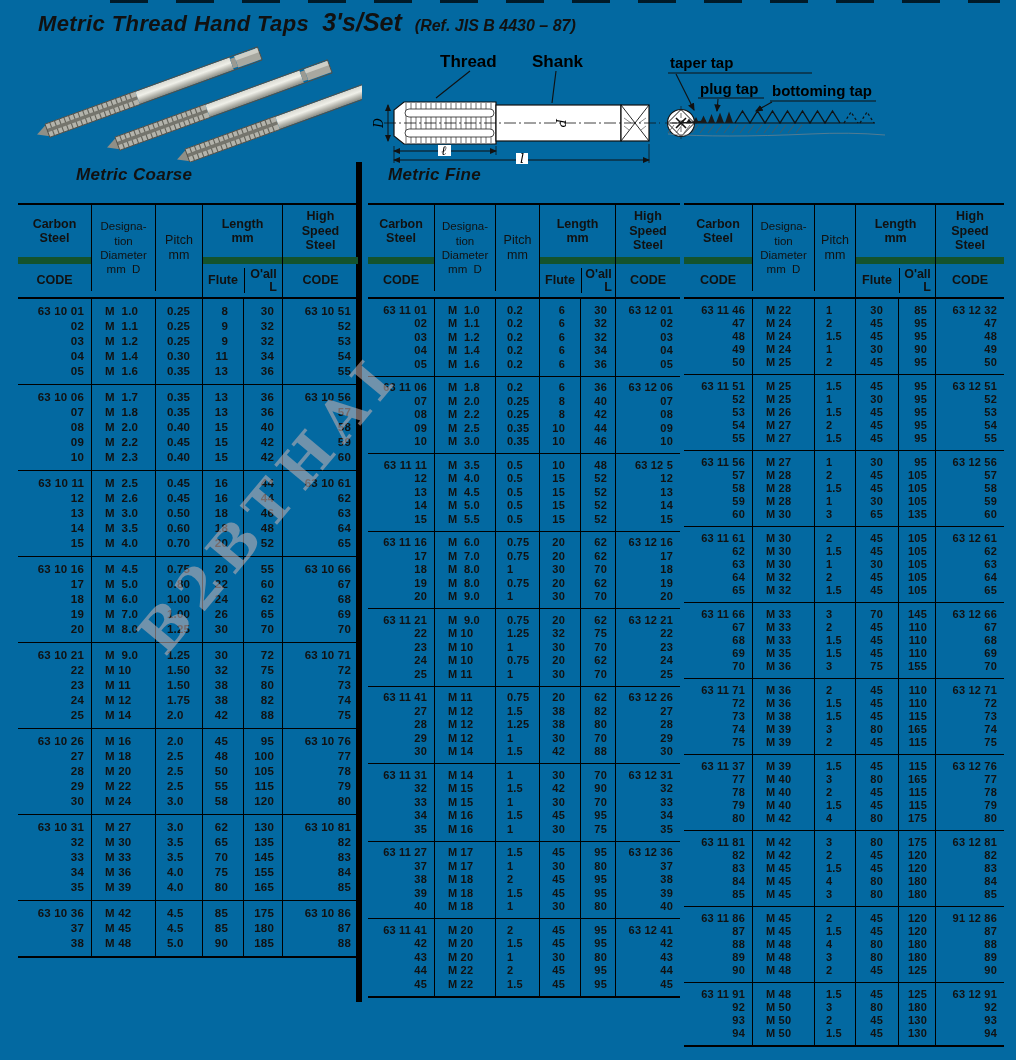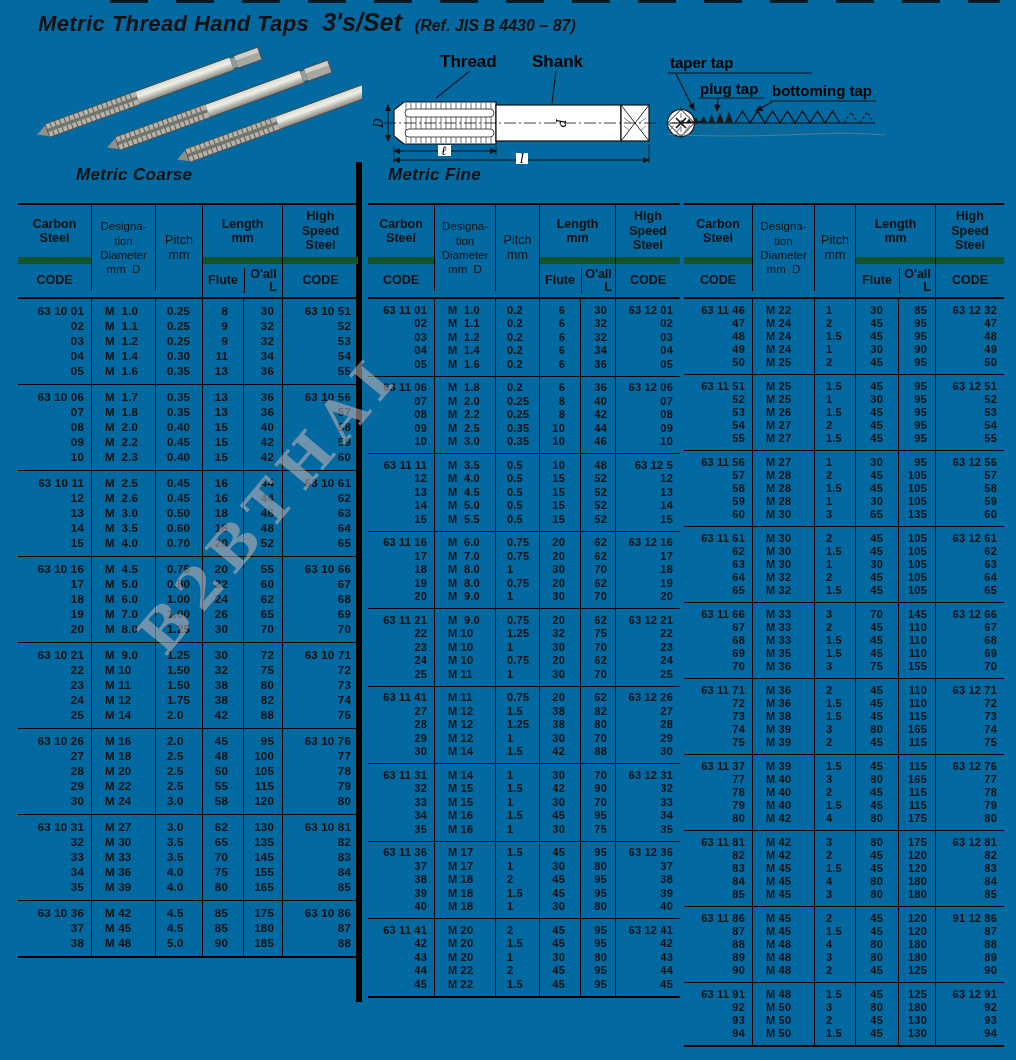--- a/index.html
+++ b/index.html
@@ -867,21 +867,21 @@
             <div class="cell c1">35</div>
             <div class="cell c2">M 16</div>
             <div class="cell c3">1</div>
             <div class="cell c4">30</div>
             <div class="cell c5">75</div>
             <div class="cell c6">35</div>
           </div>
         </div>
         <div class="block">
           <div class="row">
-            <div class="cell c1">63 11 36</div>
+            <div class="cell c1">63 11 27</div>
             <div class="cell c2">M 17</div>
             <div class="cell c3">1.5</div>
             <div class="cell c4">45</div>
             <div class="cell c5">95</div>
             <div class="cell c6">63 12 36</div>
           </div>
           <div class="row">
             <div class="cell c1">37</div>
             <div class="cell c2">M 17</div>
             <div class="cell c3">1</div>

